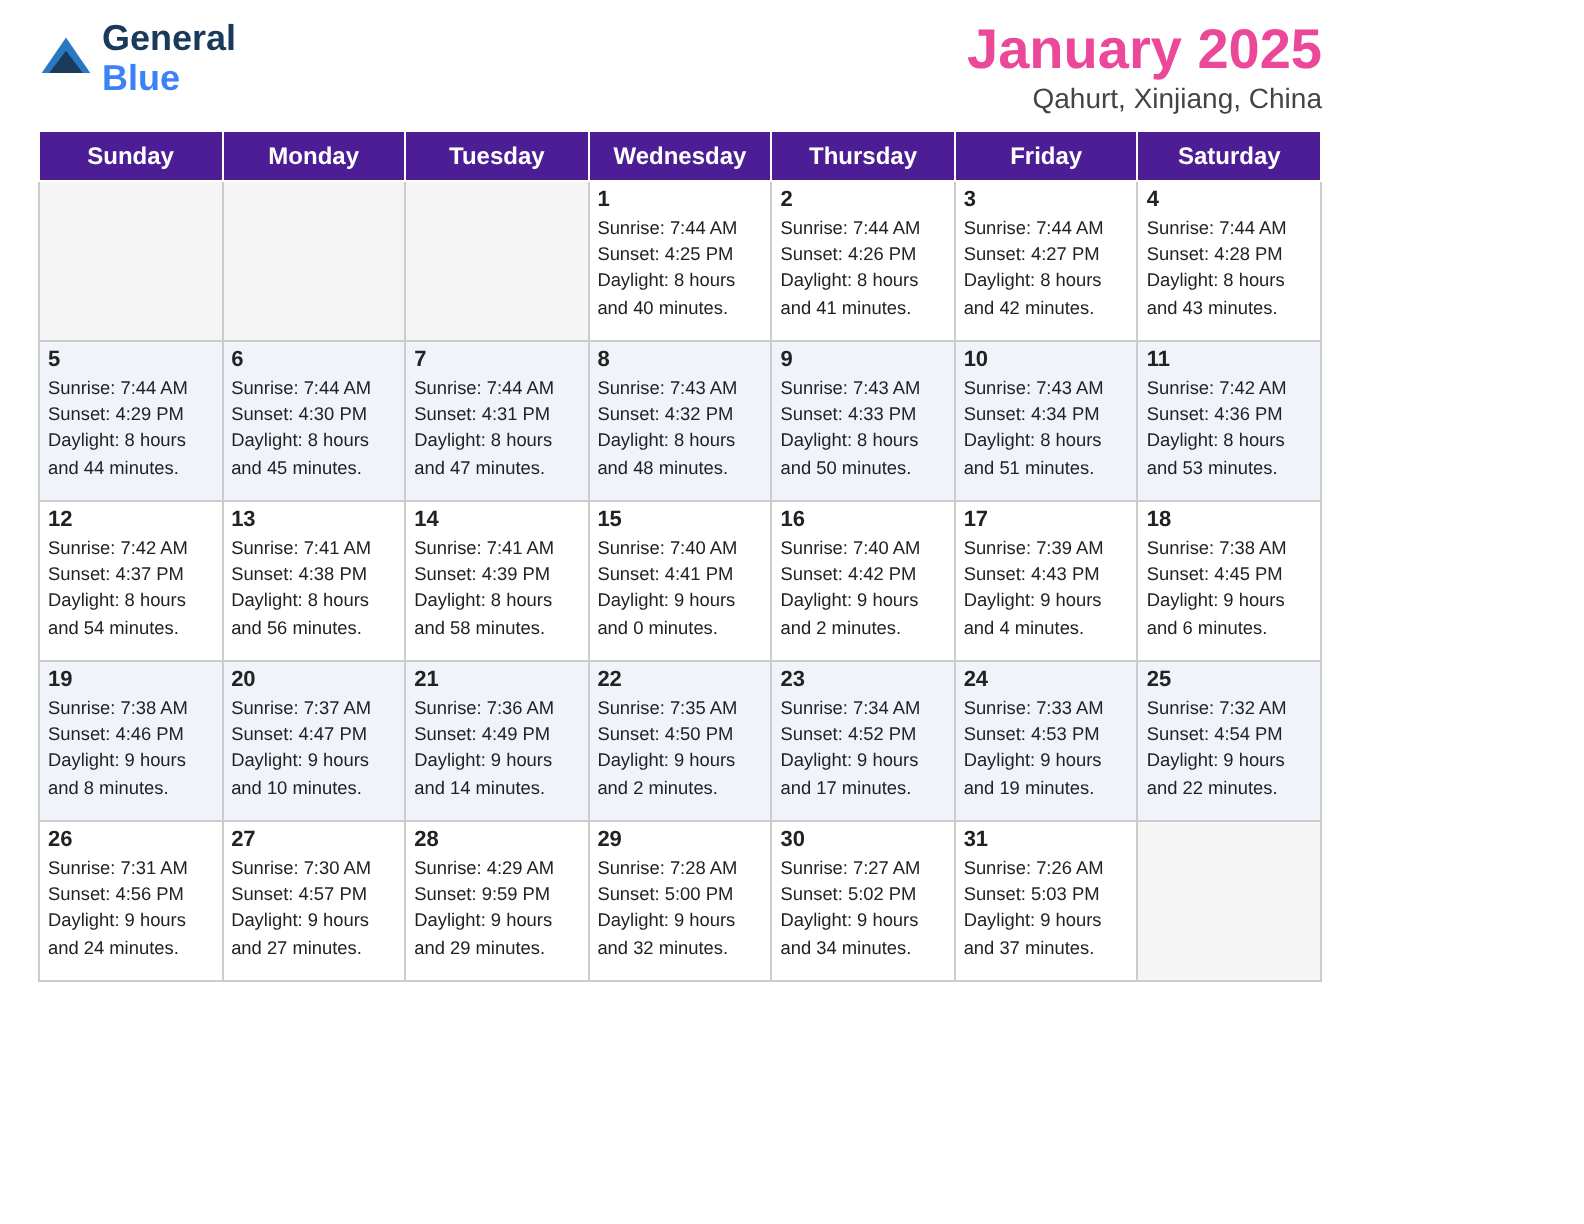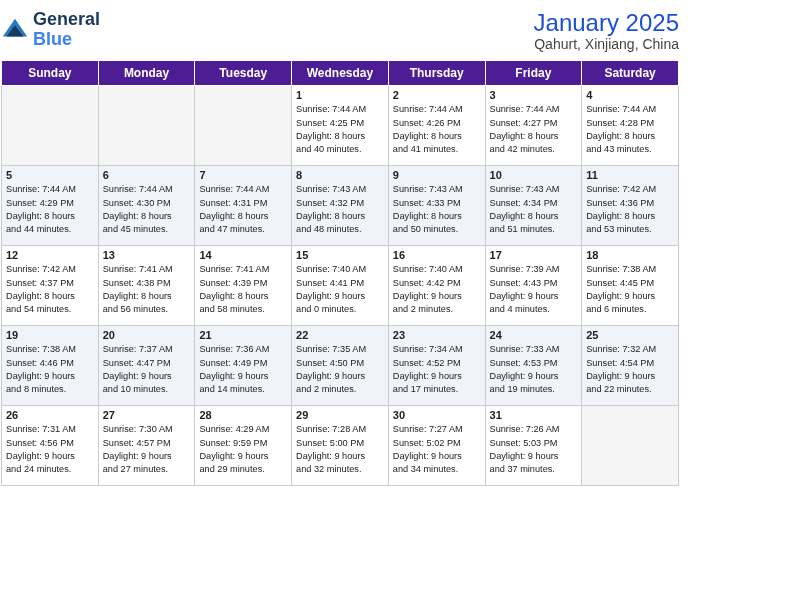--- a/index.html
+++ b/index.html
@@ -6,21 +6,21 @@
     body {
       width: 792px;
       height: 612px;
       font-family: Arial, sans-serif;
       background: #fff;
       overflow: hidden;
     }
     .container {
       width: 680px;
       height: 612px;
-      padding: 10px 1px;
+      padding: 10px 19px;
     }
     .header {
       display: flex;
       justify-content: space-between;
       align-items: flex-start;
       margin-bottom: 8px;
     }
     .logo {
       display: flex;
       align-items: center;
@@ -33,23 +33,23 @@
       line-height: 1.1;
     }
     .logo-icon {
       width: 28px;
       height: 28px;
     }
     .title-block {
       text-align: right;
     }
     .month-title {
-      font-size: 24px;
-      font-weight: normal;
-      color: #1d4ed8;
+      font-size: 28px;
+      font-weight: bold;
+      color: #ec4899;
       line-height: 1.1;
     }
     .location {
       font-size: 14px;
       color: #444;
     }
     table {
       width: 100%;
       border-collapse: collapse;
       table-layout: fixed;

